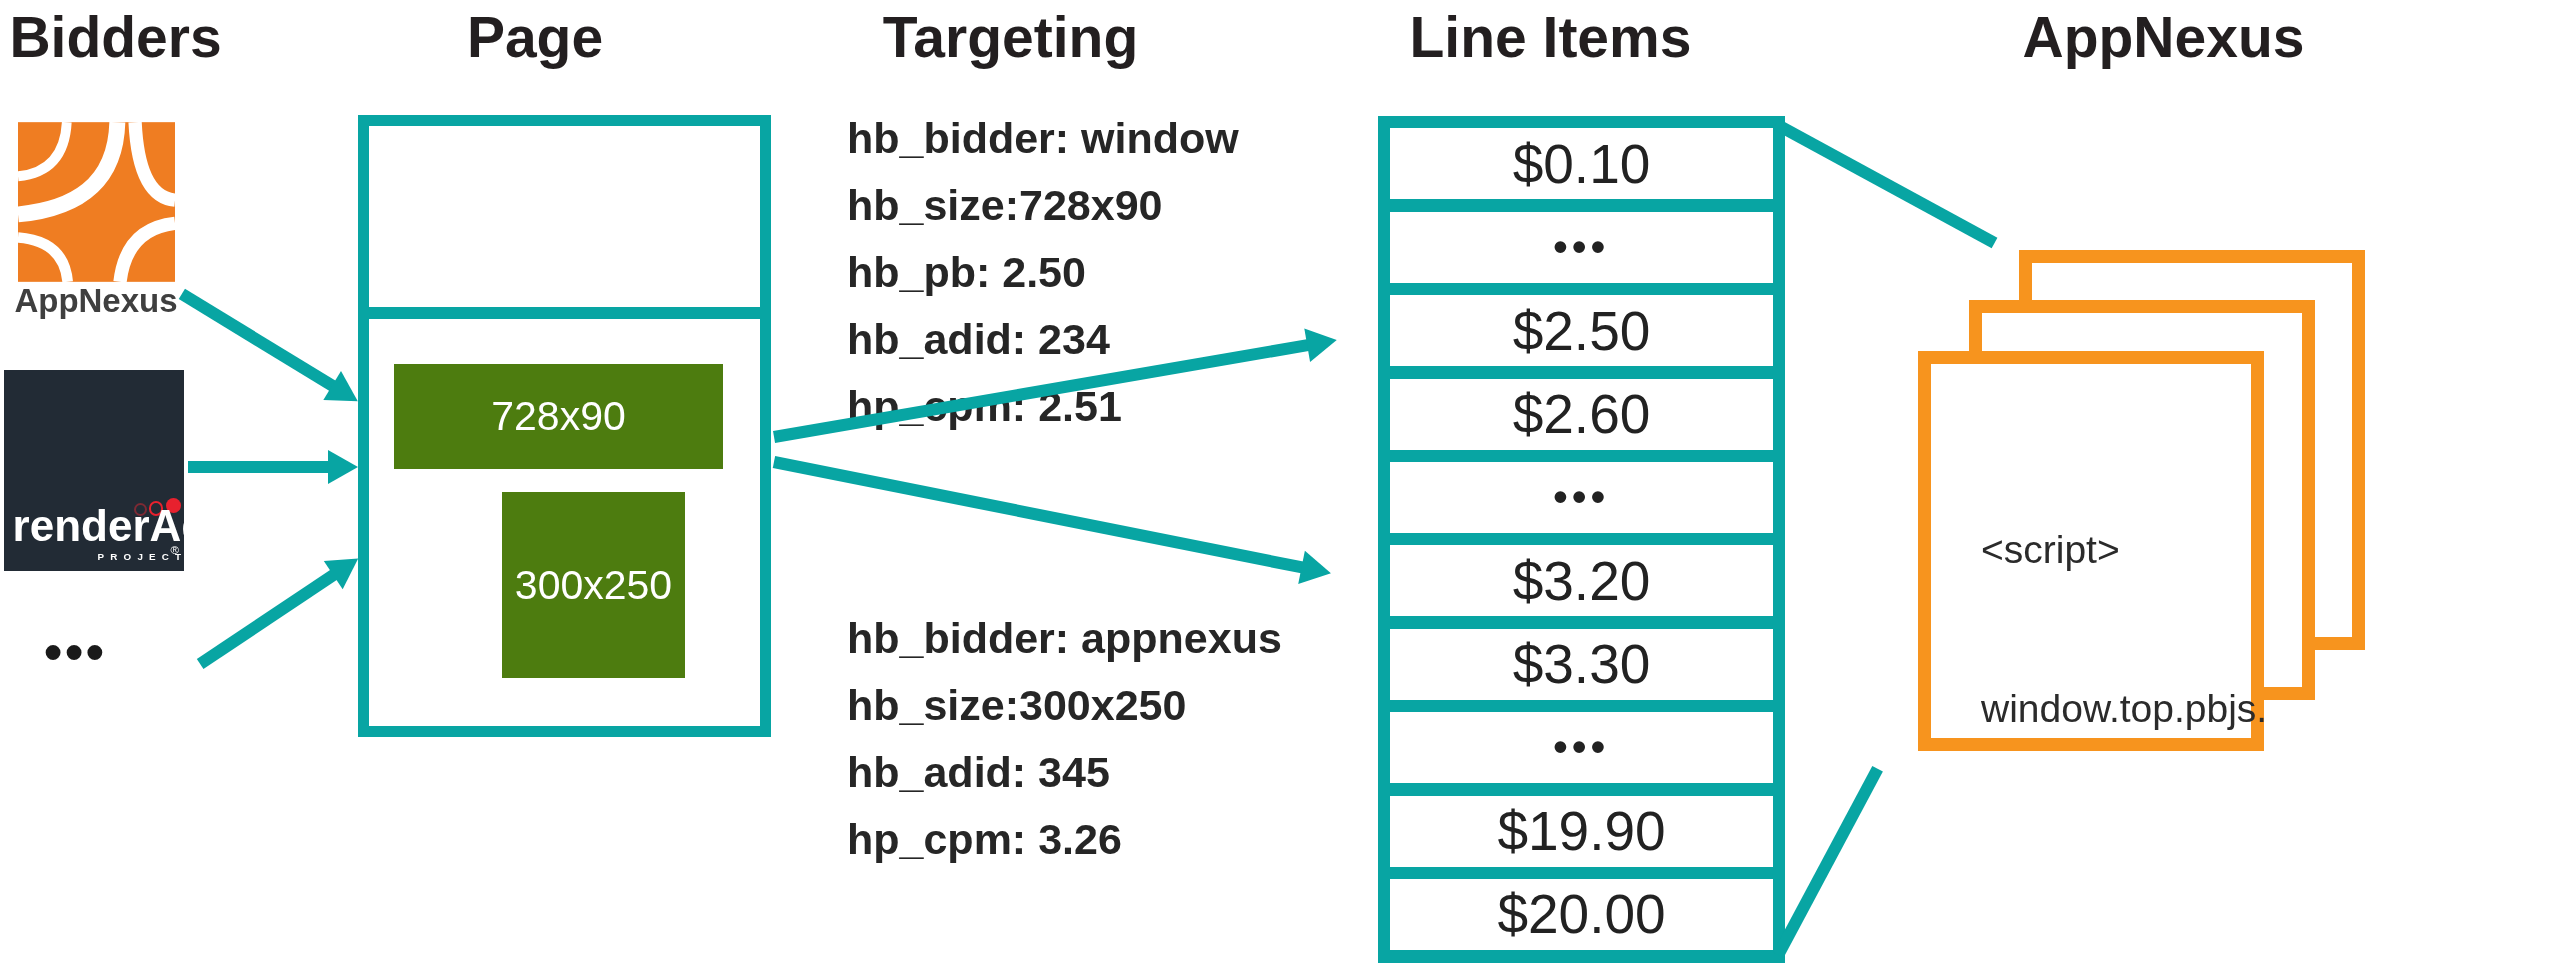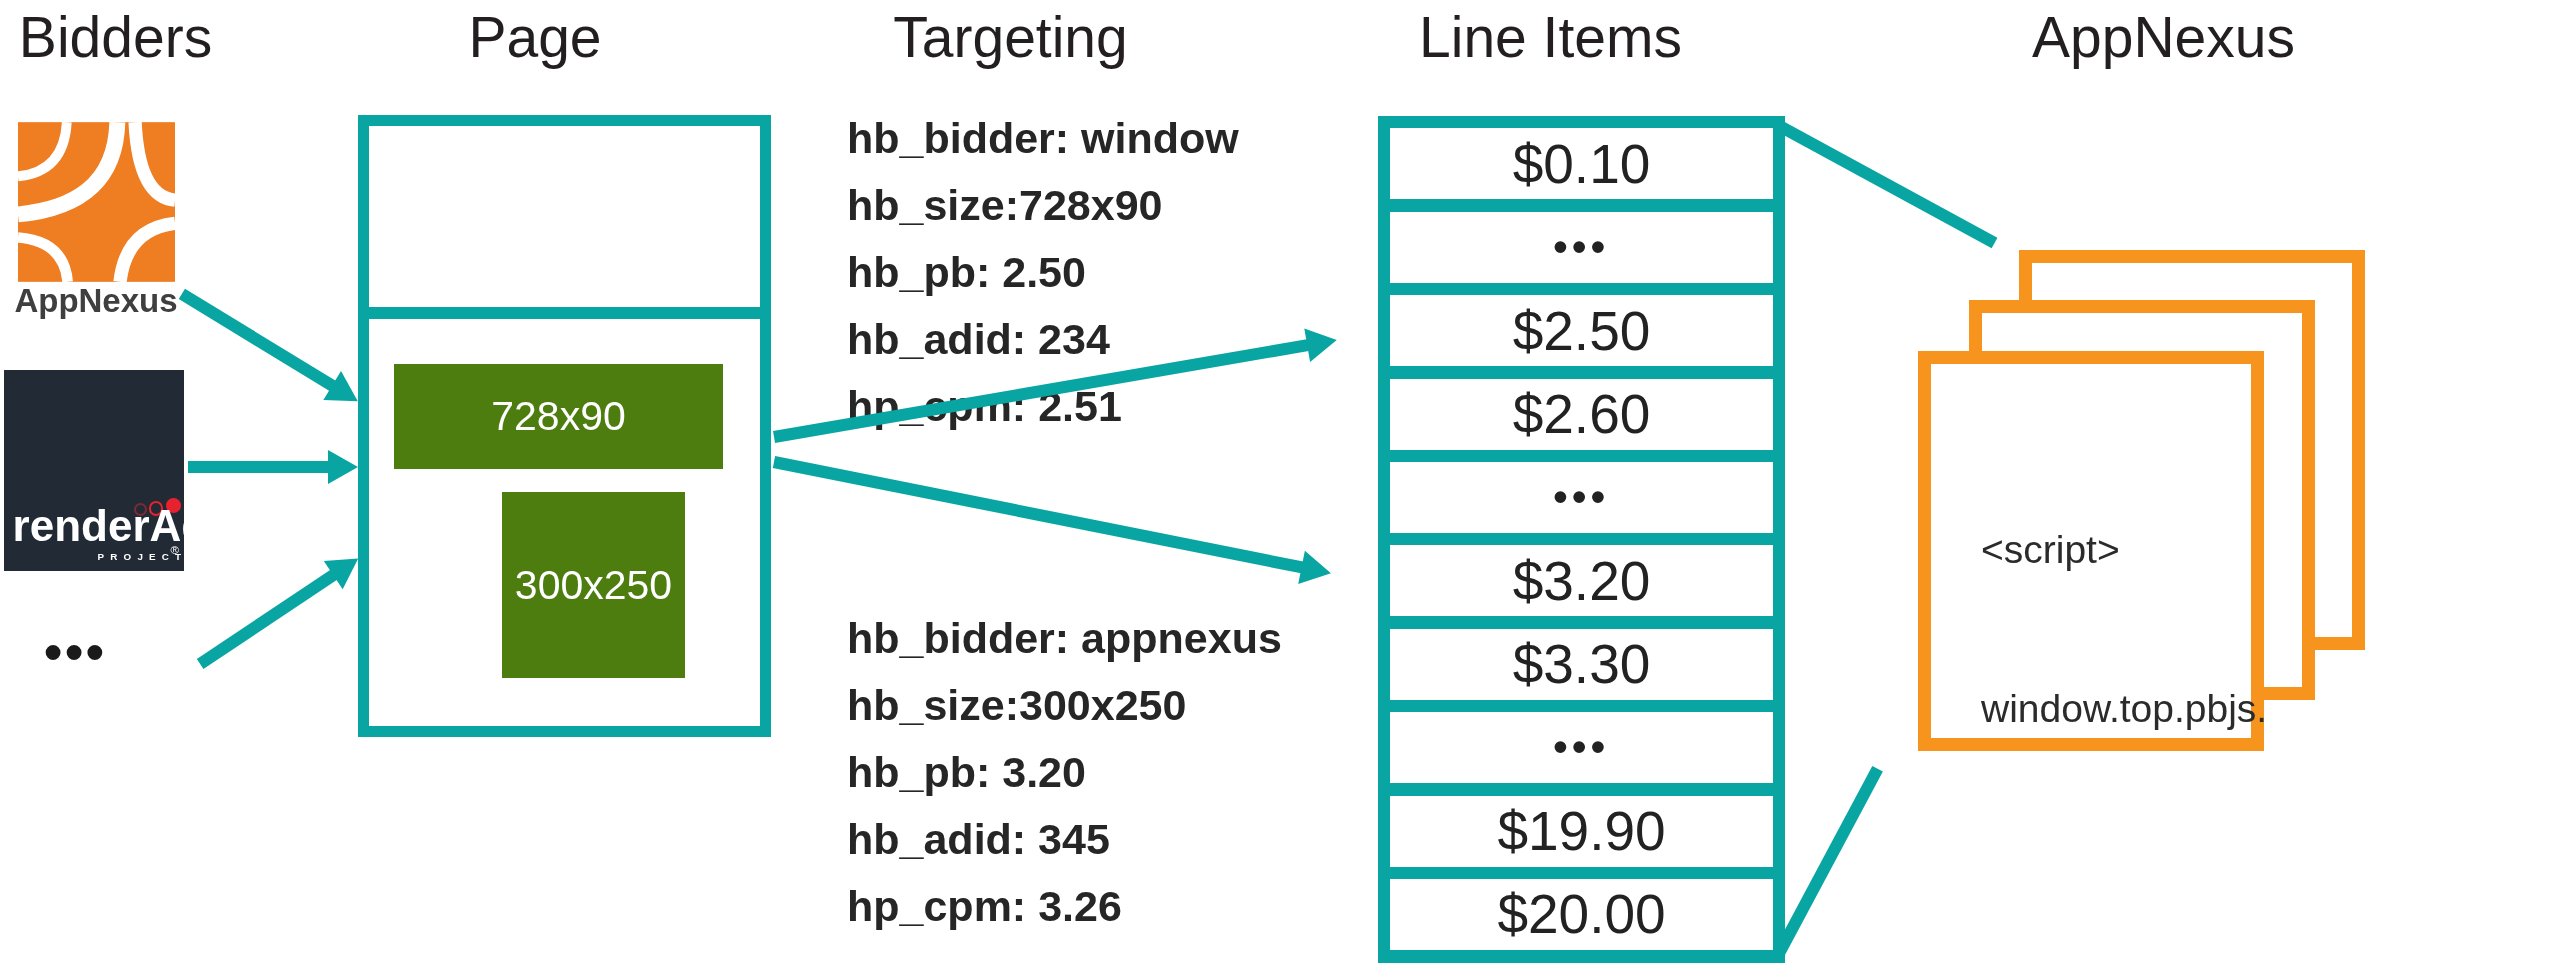--- a/index.html
+++ b/index.html
@@ -1,19 +1,19 @@
 <!DOCTYPE html>
 <html style="font-size:14px"><head>
 <meta charset="utf-8">
 <style>
   html,body{margin:0;padding:0;background:#ffffff;}
   body{width:2576px;height:963px;position:relative;overflow:hidden;
        font-family:"Liberation Sans", sans-serif;color:#231f20;}
 
-  .hdr{position:absolute;top:3.6px;font-size:57px;font-weight:400;color:#231f20;
+  .hdr{position:absolute;top:3.6px;font-size:57px;font-weight:700;color:#231f20;
        text-align:center;white-space:nowrap;letter-spacing:0px;}
 
   
   .ax-logo{position:absolute;left:18px;top:122px;width:157px;height:160px;}
   .ax-label{position:absolute;left:7px;top:282px;width:178px;text-align:center;
             font-size:33px;font-weight:bold;color:#3f3f3f;}
   .rubicon{position:absolute;left:3.6px;top:370px;width:180px;height:201px;
            background:#222b35;}
   .rb-dot{position:absolute;border-radius:50%;}
   .rb-word{position:absolute;left:9px;top:131px;font-size:44px;font-weight:bold;
@@ -112,21 +112,20 @@
 <div class="tgt tgt-1">
   <div>hb_bidder: window</div>
   <div>hb_size:728x90</div>
   <div>hb_pb: 2.50</div>
   <div>hb_adid: 234</div>
   <div>hp_cpm: 2.51</div>
 </div>
 <div class="tgt tgt-2">
   <div>hb_bidder: appnexus</div>
   <div>hb_size:300x250</div>
-  <div>hb_pb: 3.20</div>
   <div>hb_adid: 345</div>
   <div>hp_cpm: 3.26</div>
 </div>
 
 <div class="arrow" style="left:774px;top:431px;width:543px;transform:rotate(-9.77deg);"></div>
 <div class="arrow" style="left:774px;top:456px;width:540px;transform:rotate(11.29deg);"></div>
 
 <div class="li-box">
   <div class="li-row">$0.10</div>
   <div class="li-row is-dots">•••</div>

